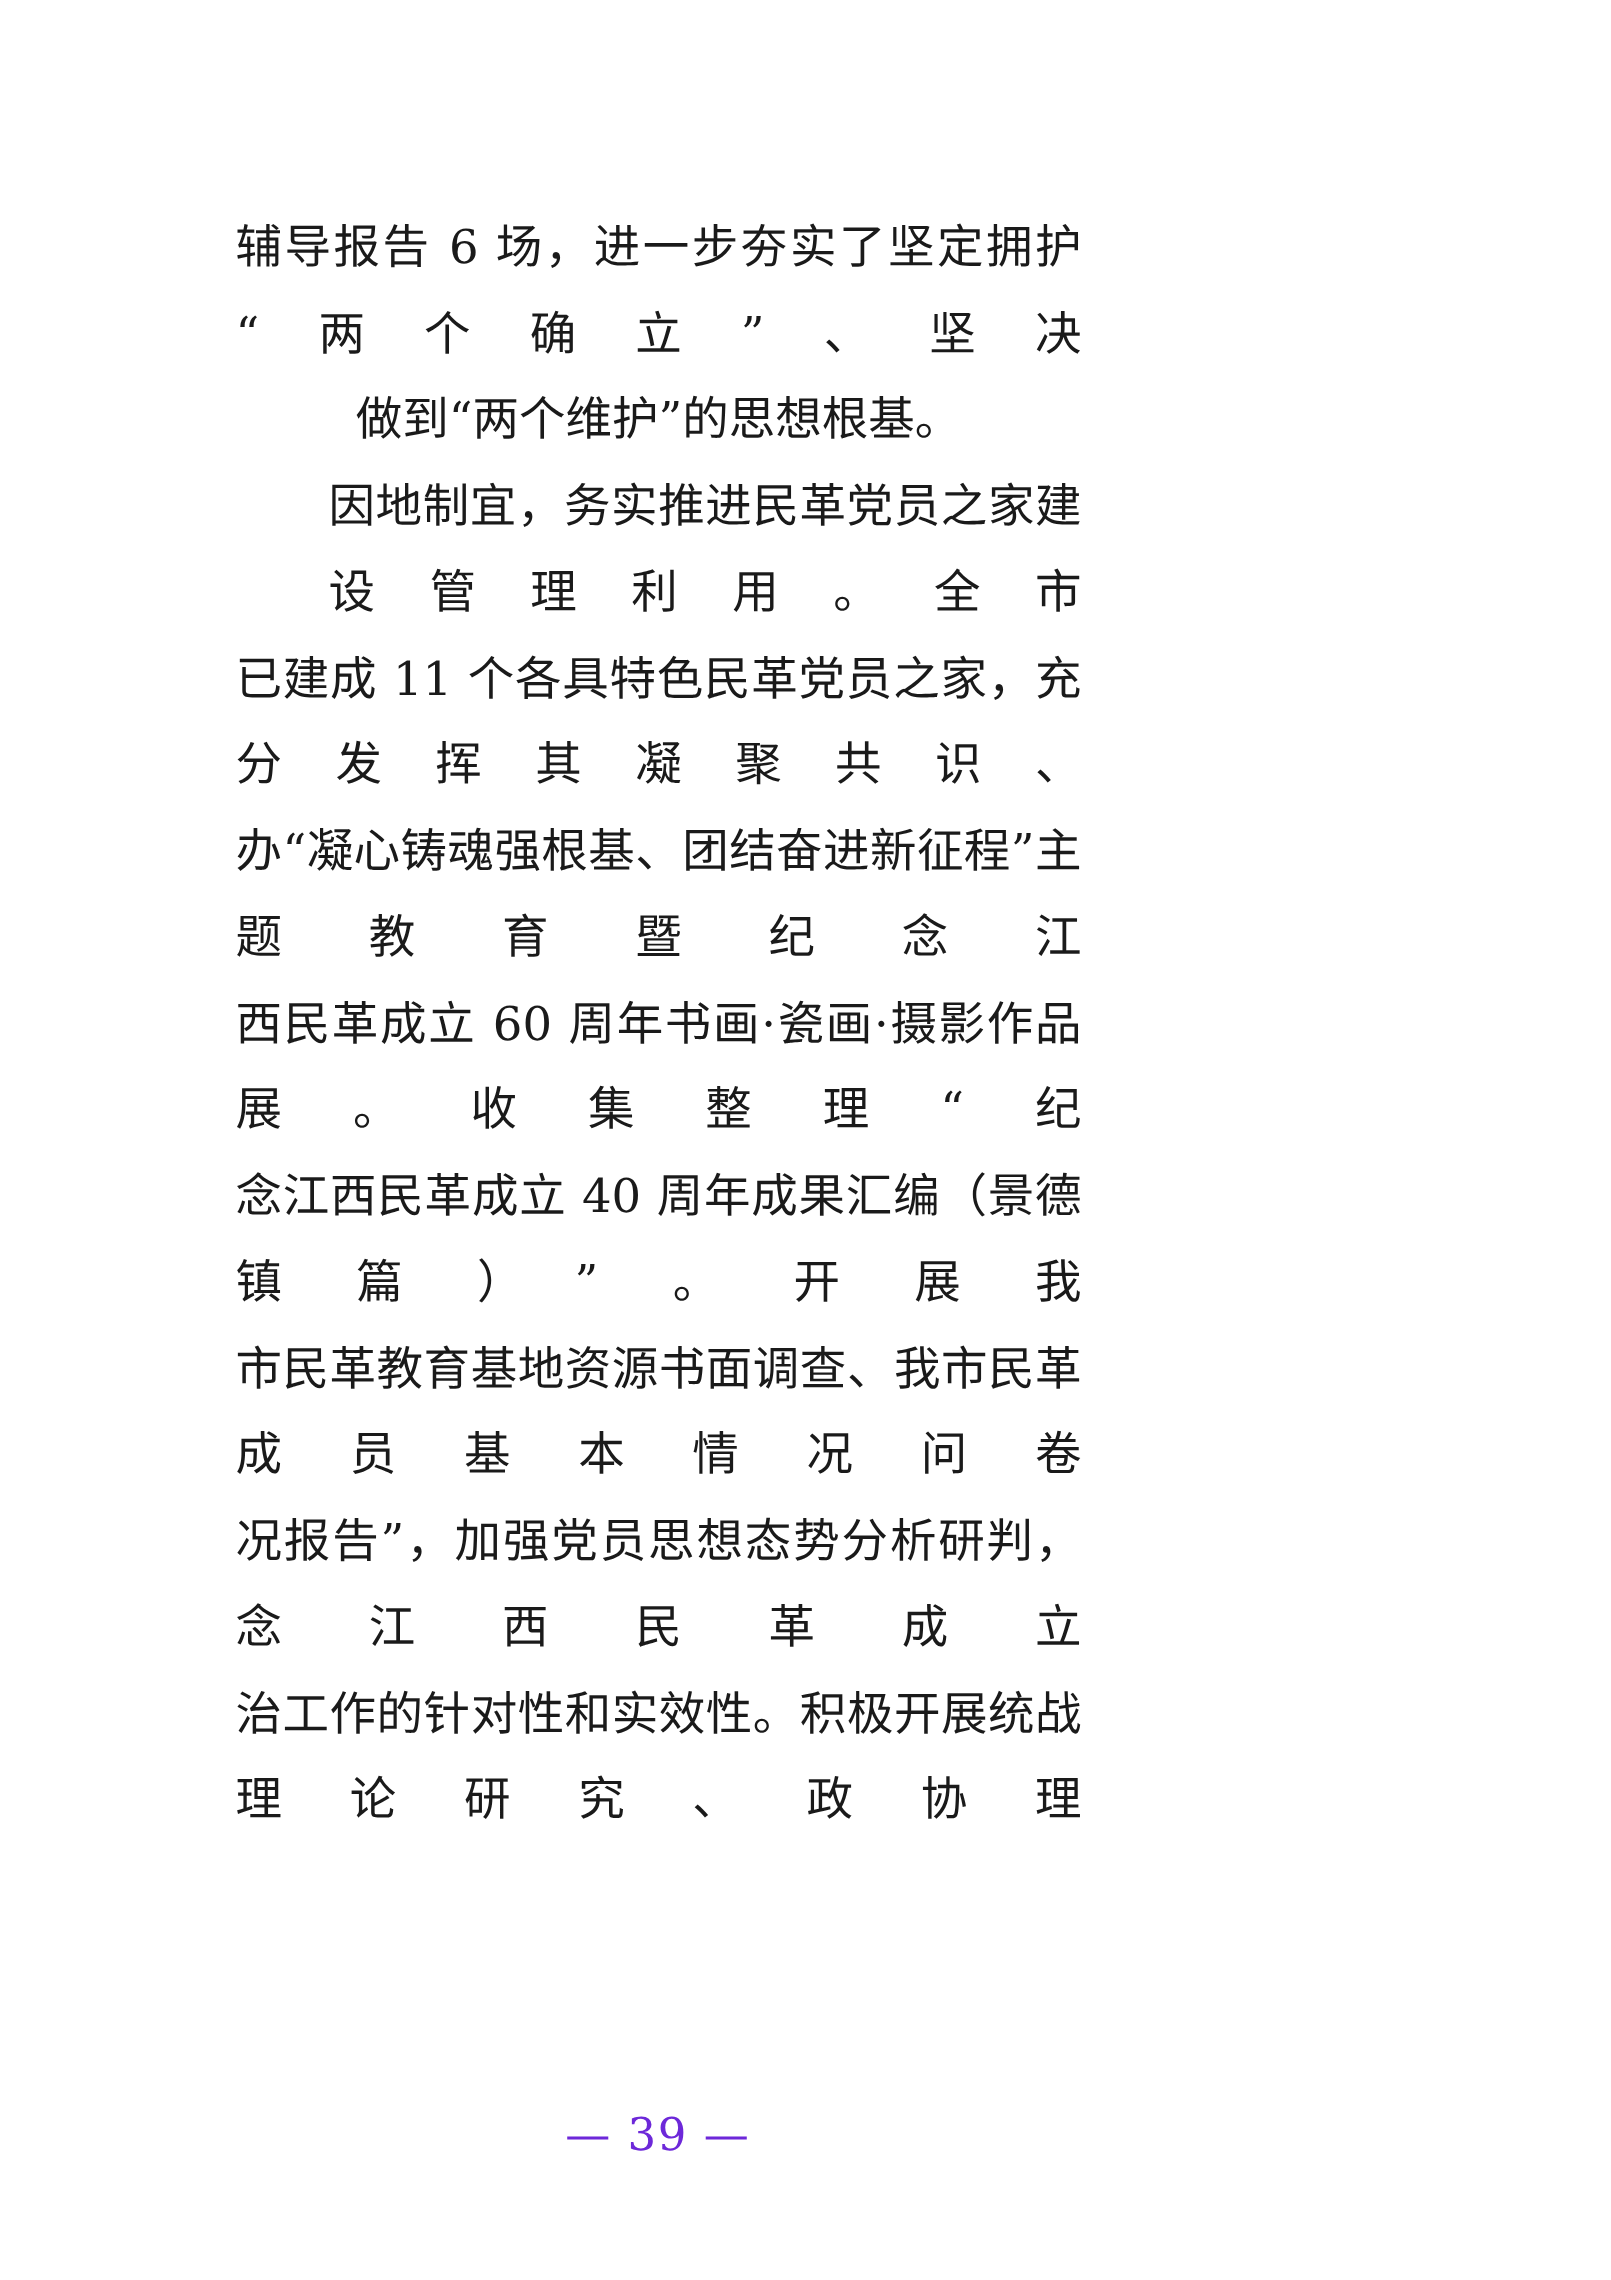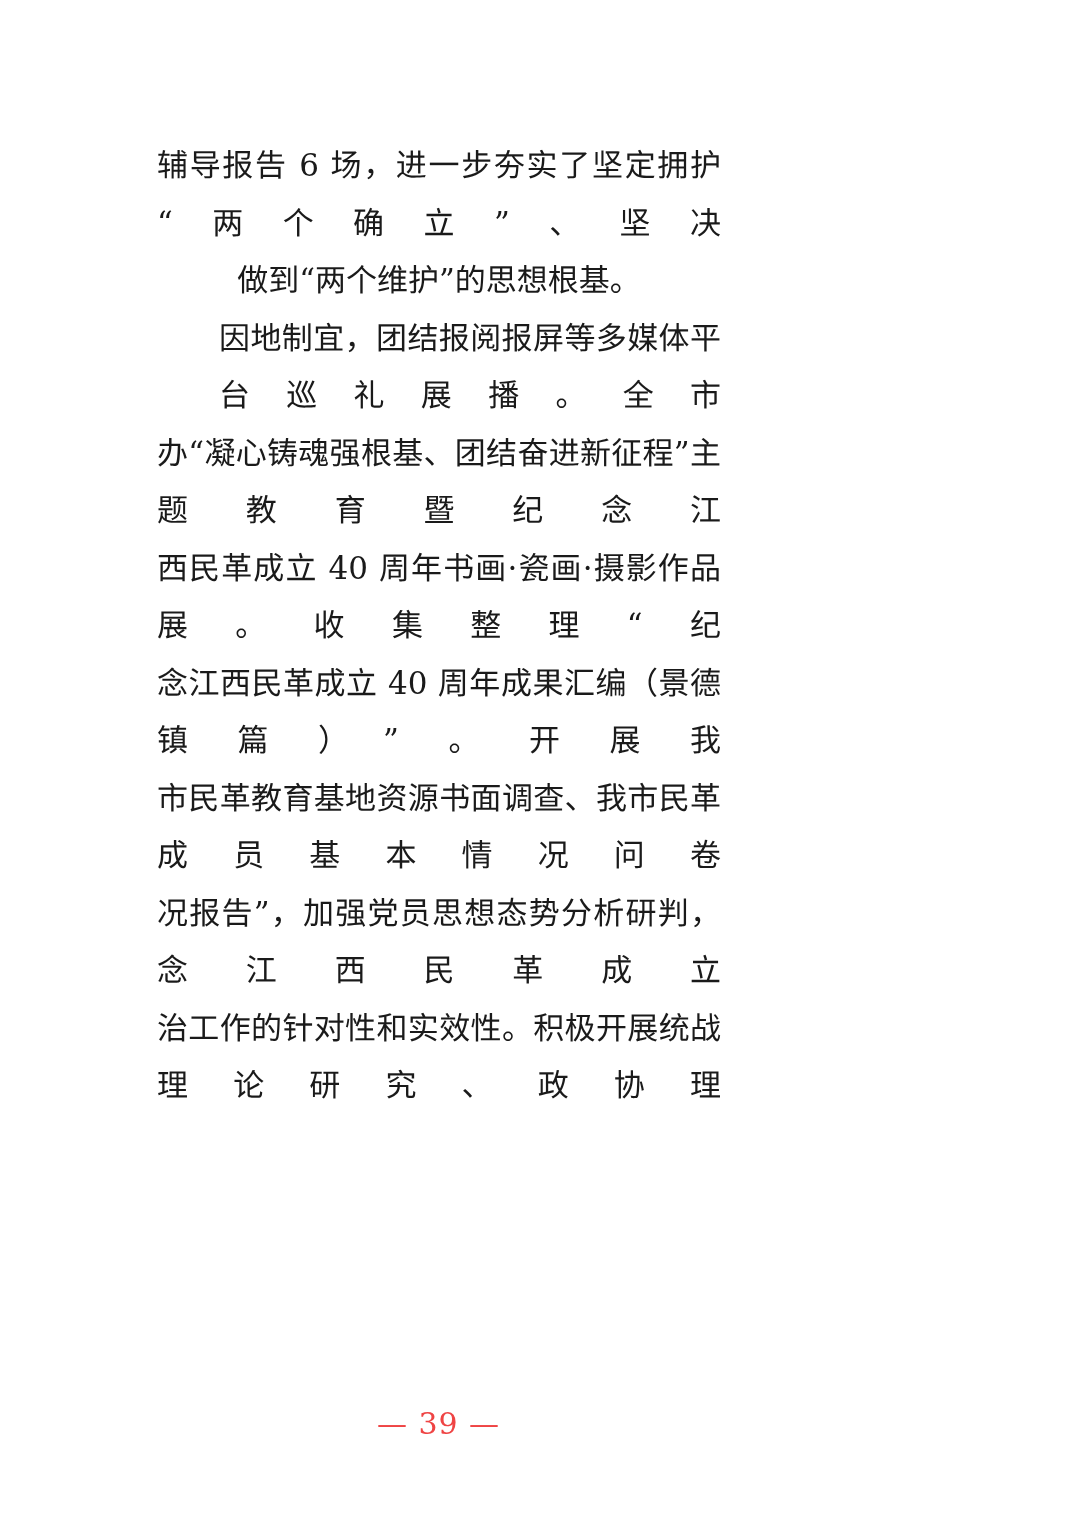--- a/index.html
+++ b/index.html
@@ -39,33 +39,34 @@
     padding-left: 62px;
   }
   .footer {
     position: absolute;
     left: 0;
     right: 0;
     top: 1404px;
     text-align: center;
     font-size: 30px;
     line-height: 40px;
-    color: #ef4444;
+    color: #6d28d9;
     letter-spacing: 1px;
   }
 </style>
 </head>
 <body>
 
 <div class="page">
   <div class="text-block">
       <div class="line justify">辅导报告 6 场，进一步夯实了坚定拥护“两个确立”、坚决</div>
       <div class="line">做到“两个维护”的思想根基。</div>
-      <div class="line indent justify">因地制宜，团结报阅报屏等多媒体平台巡礼展播。全市</div>
+      <div class="line indent justify">因地制宜，务实推进民革党员之家建设管理利用。全市</div>
+      <div class="line justify">已建成 11 个各具特色民革党员之家，充分发挥其凝聚共识、</div>
       <div class="line justify">办“凝心铸魂强根基、团结奋进新征程”主题教育暨纪念江</div>
-      <div class="line justify">西民革成立 40 周年书画·瓷画·摄影作品展。收集整理“纪</div>
+      <div class="line justify">西民革成立 60 周年书画·瓷画·摄影作品展。收集整理“纪</div>
       <div class="line justify">念江西民革成立 40 周年成果汇编（景德镇篇）”。开展我</div>
       <div class="line justify">市民革教育基地资源书面调查、我市民革成员基本情况问卷</div>
       <div class="line justify">况报告”，加强党员思想态势分析研判，念江西民革成立</div>
       <div class="line justify">治工作的针对性和实效性。积极开展统战理论研究、政协理</div>
     </div>
   <div class="footer">— 39 —</div>
 </div>
 
 </body></html>

